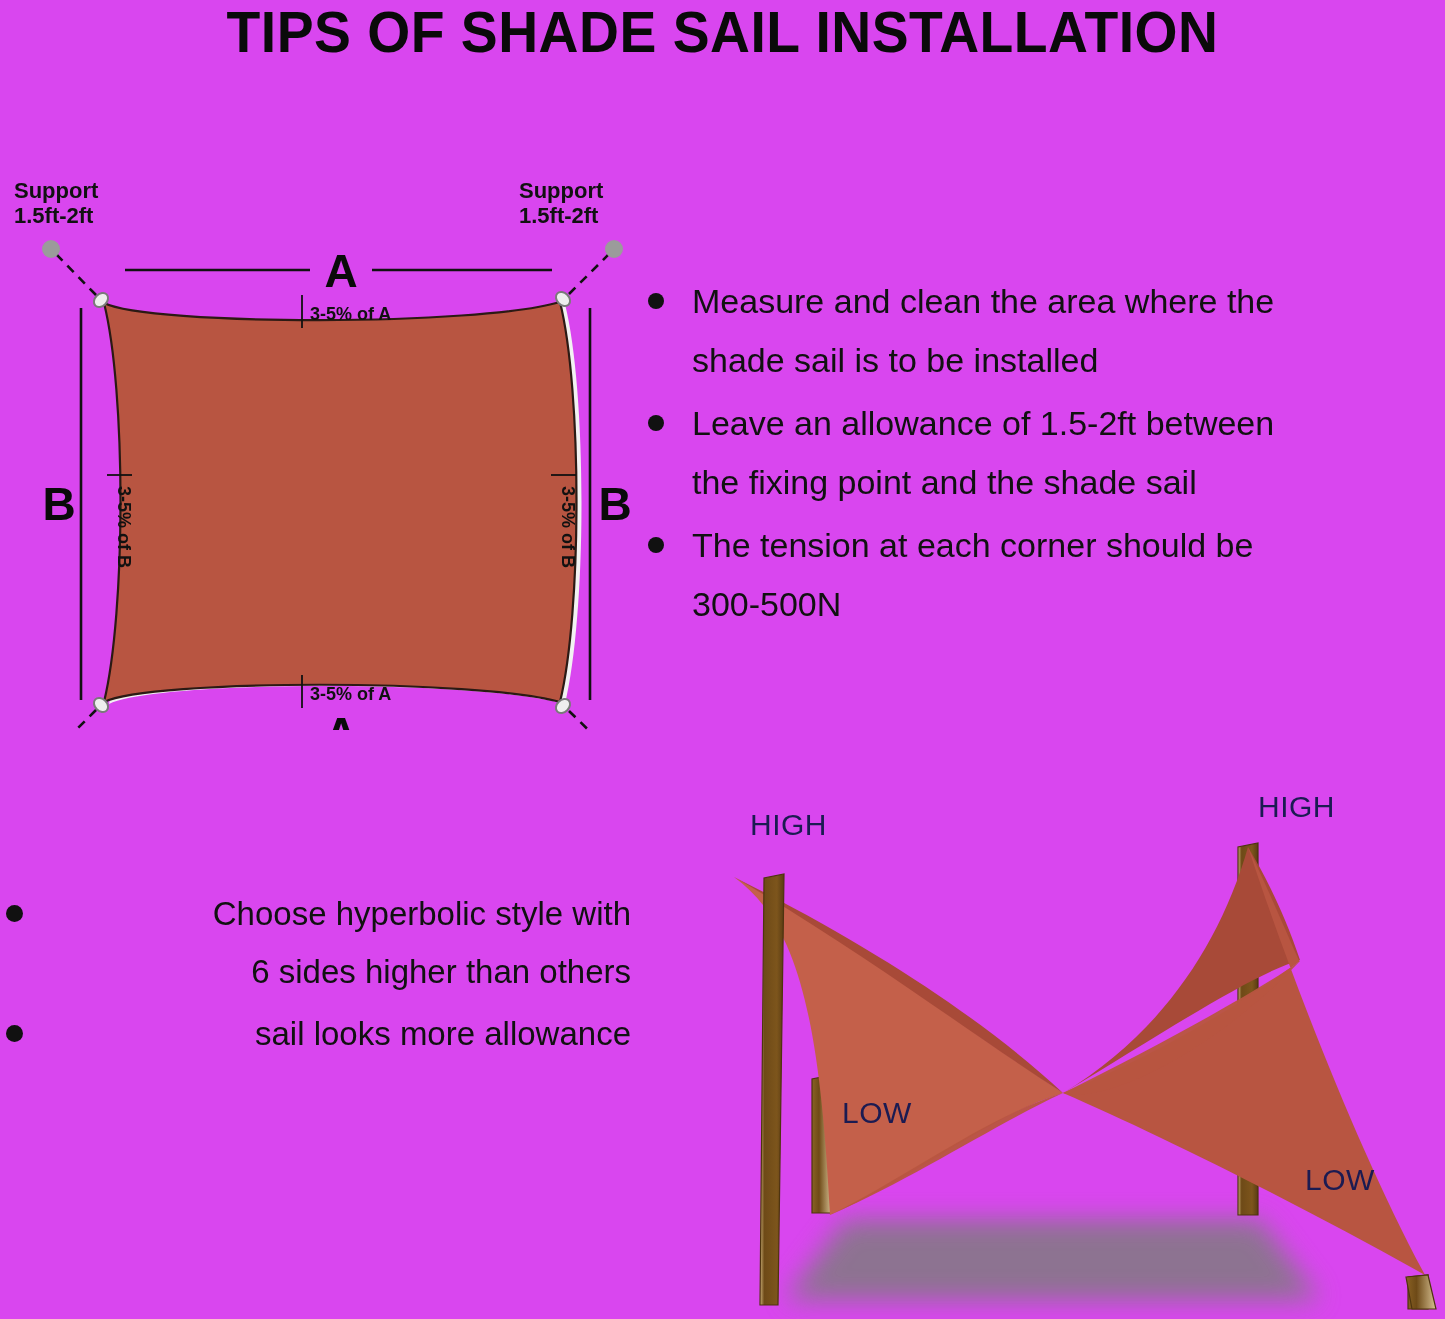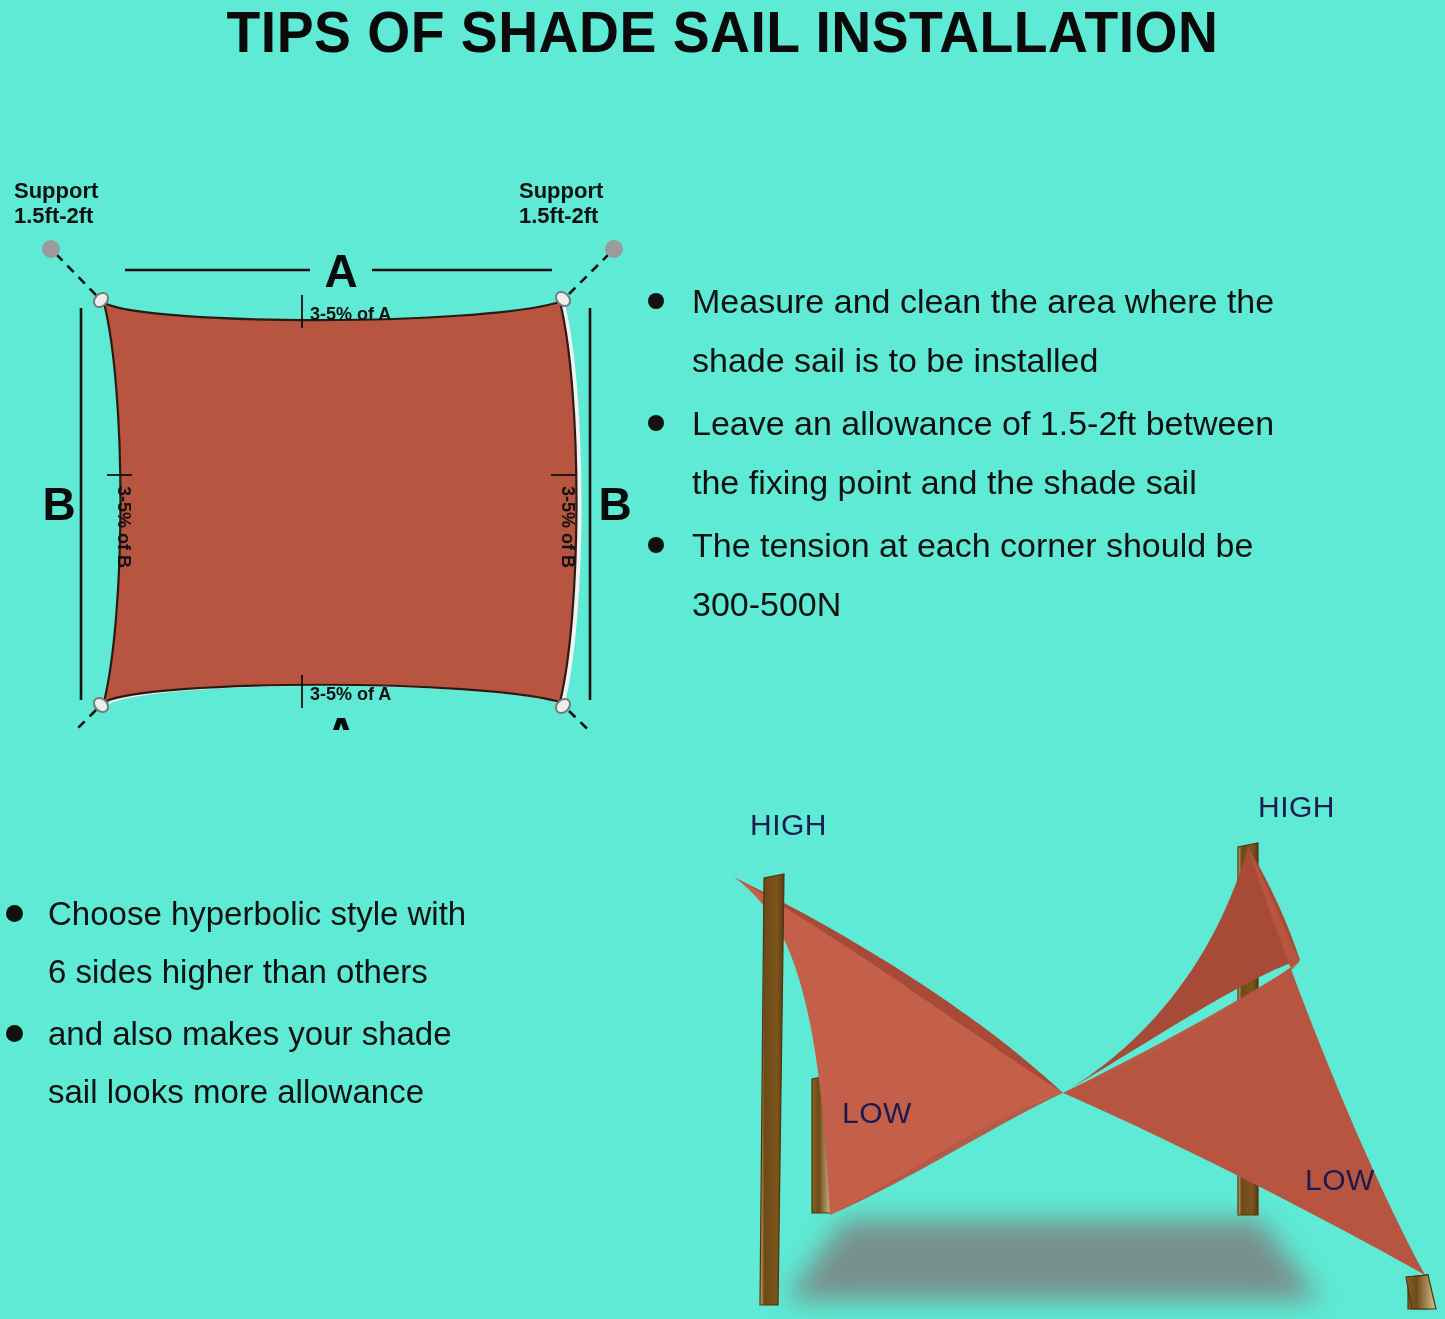--- a/index.html
+++ b/index.html
@@ -7,21 +7,21 @@
     padding: 0;
     background: #ffffff;
   }
   body {
     font-family: "Liberation Sans", sans-serif;
   }
   #page {
     position: relative;
     width: 1445px;
     height: 1319px;
-    background: #5eead4;
+    background: #d946ef;
     overflow: hidden;
   }
 
   
   #title {
     position: absolute;
     left: 0;
     top: 2px;
     width: 1445px;
     text-align: center;
@@ -92,20 +92,21 @@
     font-size: 33px;
     line-height: 58px;
   }
   #list-bottom li { margin-bottom: 4px; }
   #list-bottom .bullet-dot {
     width: 17px; height: 17px;
     top: 20px;
   }
   #list-bottom .bullet-text {
     padding-left: 42px;
+    text-align: right;
   }
 
   
   .t-support {
     font-family: "Liberation Sans", sans-serif;
     font-size: 22px;
     font-weight: 600;
     fill: #111111;
   }
   .t-dimbig {
@@ -247,21 +248,20 @@
   </ul>
 
   <ul id="list-bottom" class="bullet-list">
     <li>
       <span class="bullet-dot"></span>
       <span class="bullet-text">Choose hyperbolic style with</span>
       <span class="bullet-text" style="padding-left:42px">6 sides higher than others</span>
     </li>
     <li>
       <span class="bullet-dot"></span>
-      <span class="bullet-text" style="padding-left:42px">and also makes your shade</span>
       <span class="bullet-text" style="padding-left:42px">sail looks more allowance</span>
     </li>
   </ul>
 
   <svg id="hyper-diagram" class="svg-layer" viewBox="0 0 785 544">
 
     <defs>
       <filter id="blurShadow" x="-30%" y="-60%" width="160%" height="240%">
         <feGaussianBlur in="SourceGraphic" stdDeviation="13"></feGaussianBlur>
       </filter>

